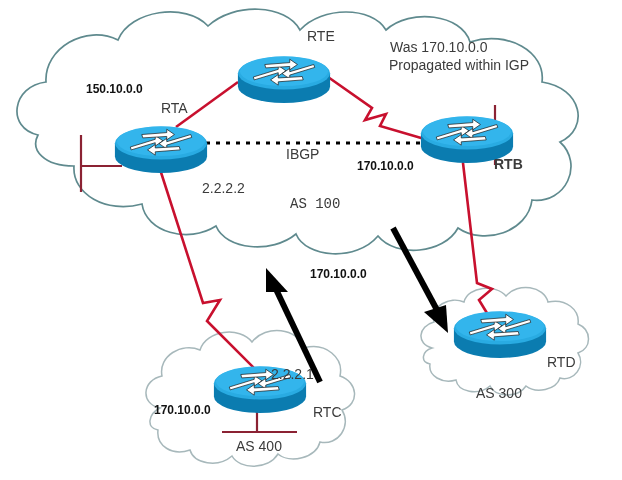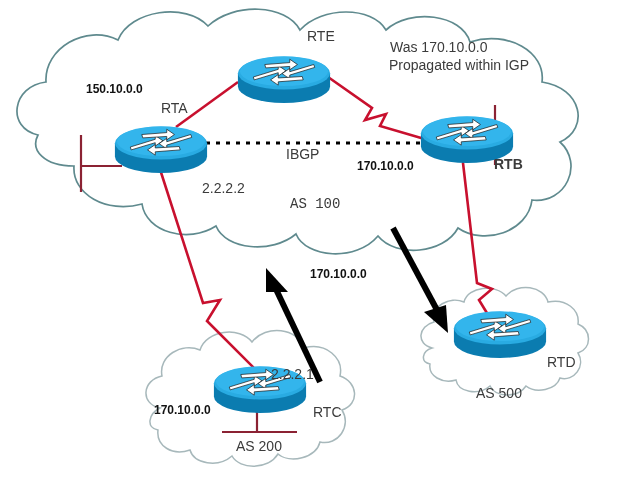--- a/index.html
+++ b/index.html
@@ -193,21 +193,21 @@
   <div class="lbl lbl-plain" style="left:202px; top:180px;">2.2.2.2</div>
 
   <div class="lbl lbl-plain" style="left:290px; top:196px;font-family:Liberation Mono, monospace;">AS 100</div>
 
   <div class="lbl lbl-bold" style="left:310px; top:268px;">170.10.0.0</div>
 
   <div class="lbl lbl-plain" style="left:271px; top:330px;margin-top:36px;">2.2.2.1</div>
 
   <div class="lbl lbl-plain" style="left:547px; top:354px;">RTD</div>
 
-  <div class="lbl lbl-plain" style="left:476px; top:385px;">AS 500</div>
+  <div class="lbl lbl-plain" style="left:476px; top:385px;">AS 300</div>
 
   <div class="lbl lbl-plain" style="left:313px; top:404px;">RTC</div>
 
   <div class="lbl lbl-bold" style="left:154px; top:404px;">170.10.0.0</div>
 
-  <div class="lbl lbl-plain" style="left:236px; top:438px;">AS 200</div>
+  <div class="lbl lbl-plain" style="left:236px; top:438px;">AS 400</div>
 
 </div>
 
 </body></html>

